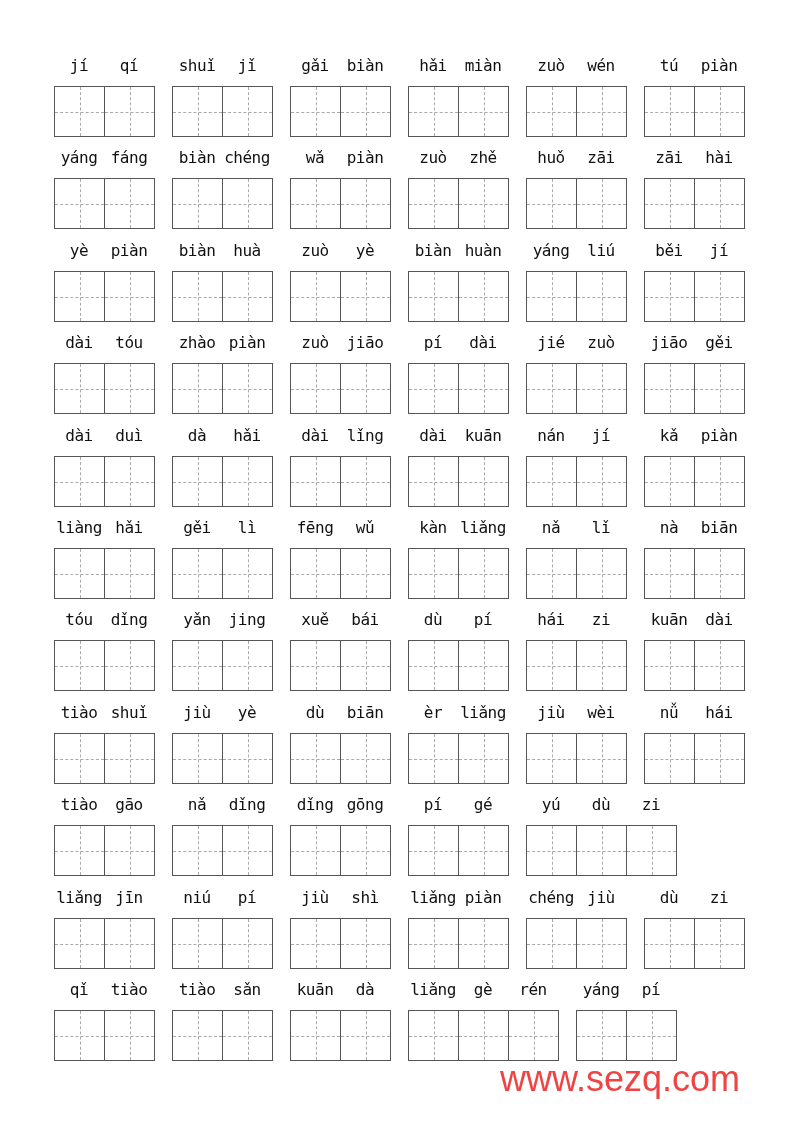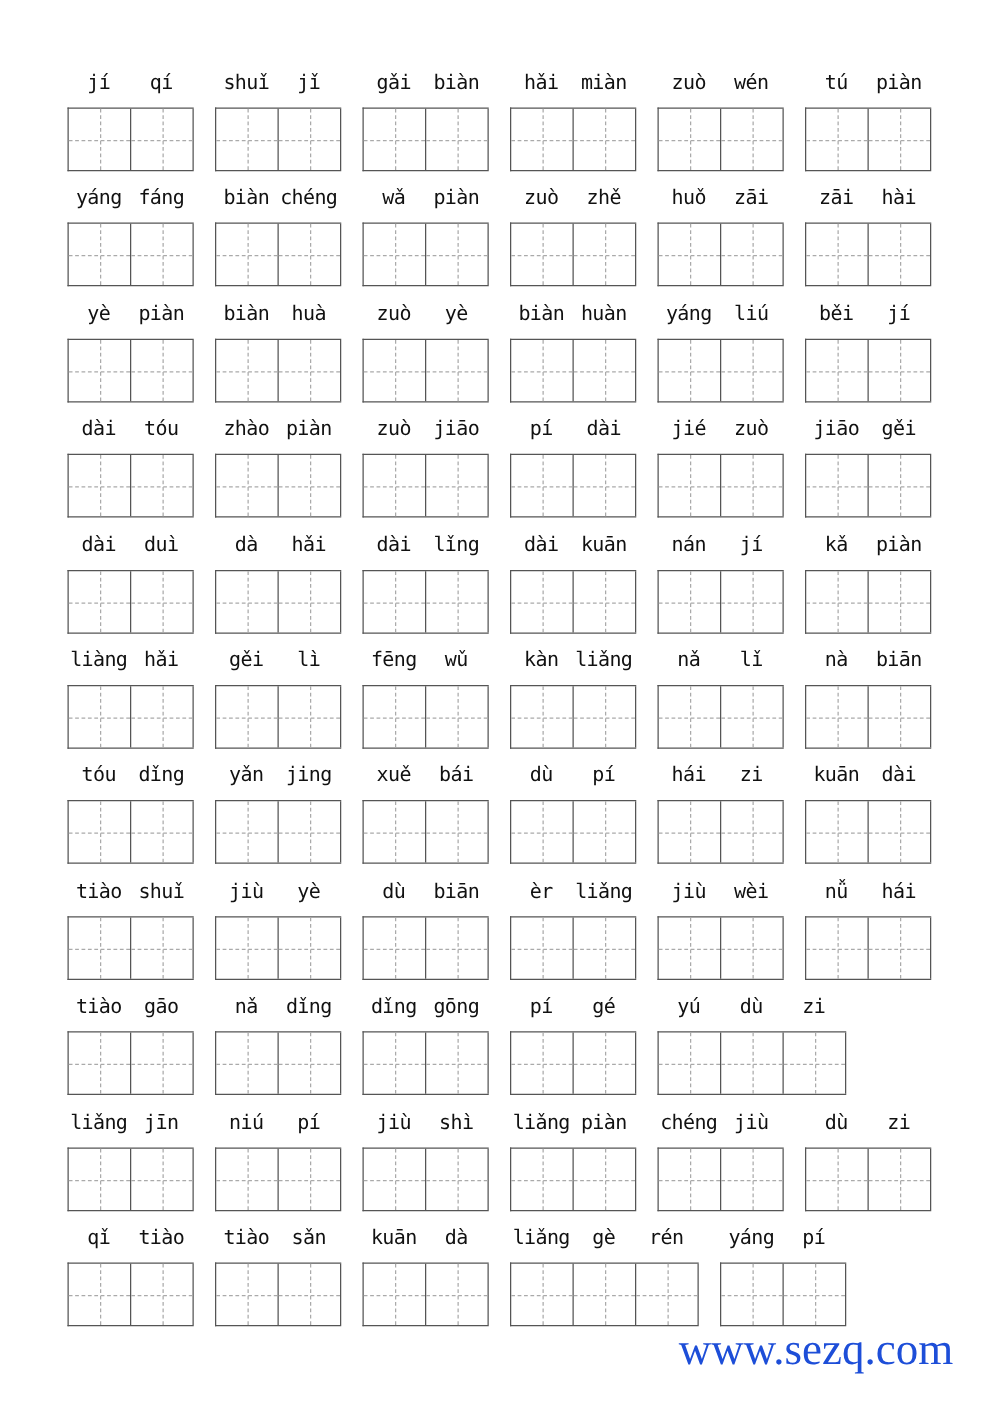--- a/index.html
+++ b/index.html
@@ -10,21 +10,21 @@
   .pinyin { width: 50px; text-align: center; font-size: 16px; line-height: 20px;
             font-family: "DejaVu Sans Mono", "Liberation Mono", monospace; letter-spacing: -0.5px; }
   .cells { position: absolute; top: 30px; left: 0; display: flex;
            border: 1px solid #555; border-right: none; height: 49px; }
   .cell { width: 49px; height: 49px; border-right: 1px solid #555; position: relative; }
   .cell::before { content: ""; position: absolute; left: 0; right: 0; top: 50%;
                   border-top: 1px dashed #aaa; }
   .cell::after { content: ""; position: absolute; top: 0; bottom: 0; left: 50%;
                  border-left: 1px dashed #aaa; }
   .watermark { position: absolute; left: 500px; top: 1058px; font-size: 36px;
-               color: #1d4ed8; font-family: Liberation Serif, serif; margin-left: 43px; }
+               color: #ef4444; font-family: Liberation Sans, sans-serif; }
 </style>
 </head>
 <body>
 
 <div id="sheet">
     <div class="group" style="top: 56px; left: 54px;">
       <div class="pinyin-row">
         <span class="pinyin">jí</span>
         <span class="pinyin">qí</span>
       </div>

